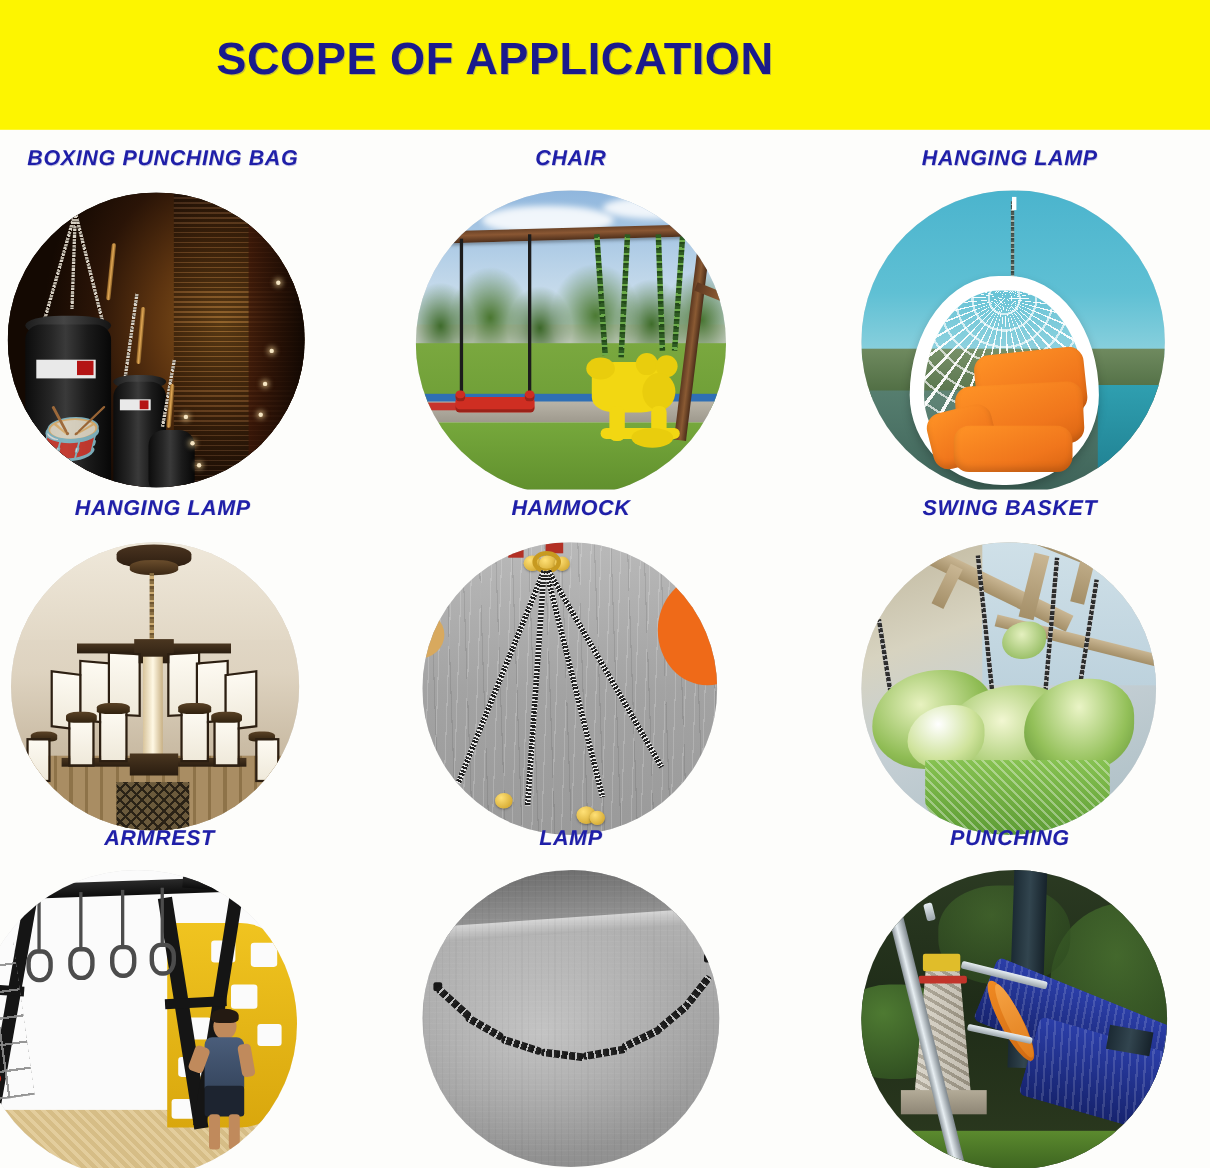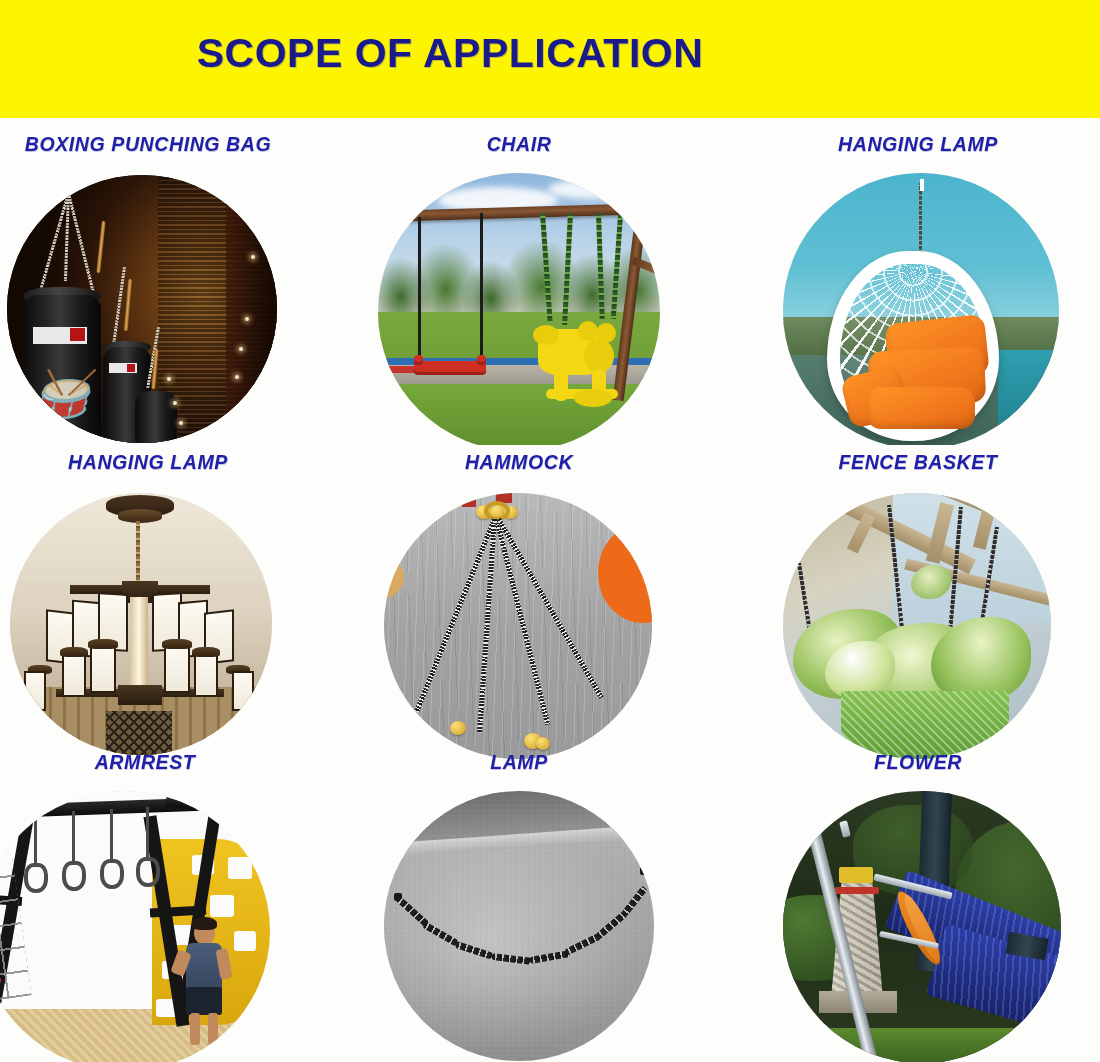--- a/index.html
+++ b/index.html
@@ -503,21 +503,21 @@
 
             <div class="sp-gold" style="left:66px; top:228px; width:16px; height:14px;"></div>
             <div class="sp-gold" style="left:140px; top:240px; width:18px; height:16px;"></div>
             <div class="sp-gold" style="left:152px; top:244px; width:14px; height:13px;"></div>
           </div>
         </div>
       </div>
     </div>
 
     <div class="cell" style="left:735px; top:333px;">
-      <div class="cell-label">FENCE BASKET</div>
+      <div class="cell-label">SWING BASKET</div>
       <div class="photo-wrap">
         <div class="circle" style="left:48px; top:2px; width:268px; height:266px;">
           <div class="scene">
             <div class="fb-bg"></div>
             <div class="fb-sky" style="left:110px; top:0; width:160px; height:130px;"></div>
 
             <div class="fb-beam" style="left:-10px; top:20px; width:210px; height:16px; transform:rotate(26deg);"></div>
             <div class="fb-beam" style="left:30px; top:-16px; width:230px; height:12px; transform:rotate(22deg);"></div>
             <div class="fb-beam" style="left:120px; top:86px; width:170px; height:11px; transform:rotate(14deg);"></div>
             <div class="fb-beam" style="left:150px; top:10px; width:14px; height:60px; transform:rotate(14deg);"></div>
@@ -615,21 +615,21 @@
             <div class="fe-chain" style="left:182px; top:158px; width:38px; transform:rotate(-26deg);"></div>
             <div class="fe-chain" style="left:214px; top:142px; width:36px; transform:rotate(-40deg);"></div>
             <div class="fe-chain" style="left:240px; top:120px; width:34px; transform:rotate(-52deg);"></div>
             <div class="fe-anchor" style="left:256px; top:76px;"></div>
           </div>
         </div>
       </div>
     </div>
 
     <div class="cell" style="left:735px; top:633px;">
-      <div class="cell-label">FLOWER</div>
+      <div class="cell-label">PUNCHING</div>
       <div class="photo-wrap" style="height:280px;">
         <div class="circle" style="left:48px; top:0px; width:278px; height:272px;">
           <div class="scene">
             <div class="hm-bg"></div>
             <div class="hm-hedge" style="left:-24px; top:104px; width:110px; height:86px;"></div>
             <div class="hm-hedge" style="left:172px; top:30px; width:150px; height:160px; opacity:.75;"></div>
             <div class="hm-hedge" style="left:70px; top:14px; width:120px; height:90px; opacity:.6;"></div>
             <div class="hm-grass"></div>
 
             <div class="hm-dark" style="left:136px; top:0px; width:30px; height:180px; transform:rotate(2deg);"></div>

